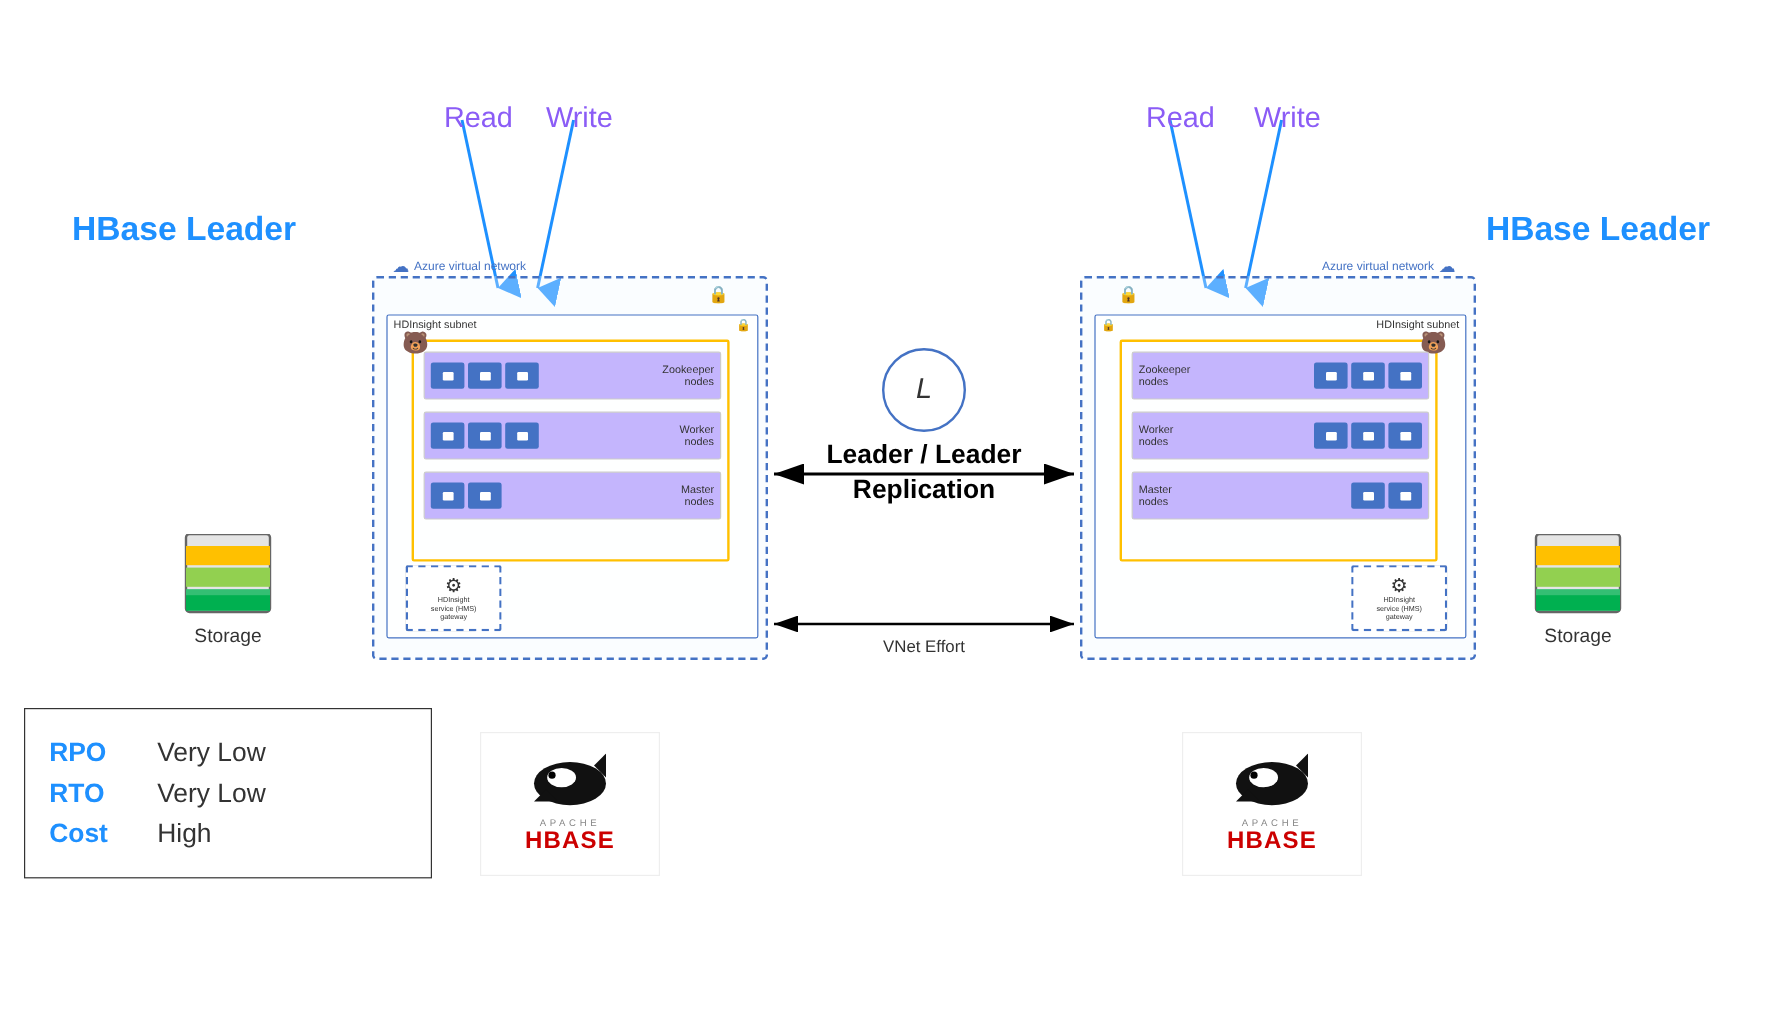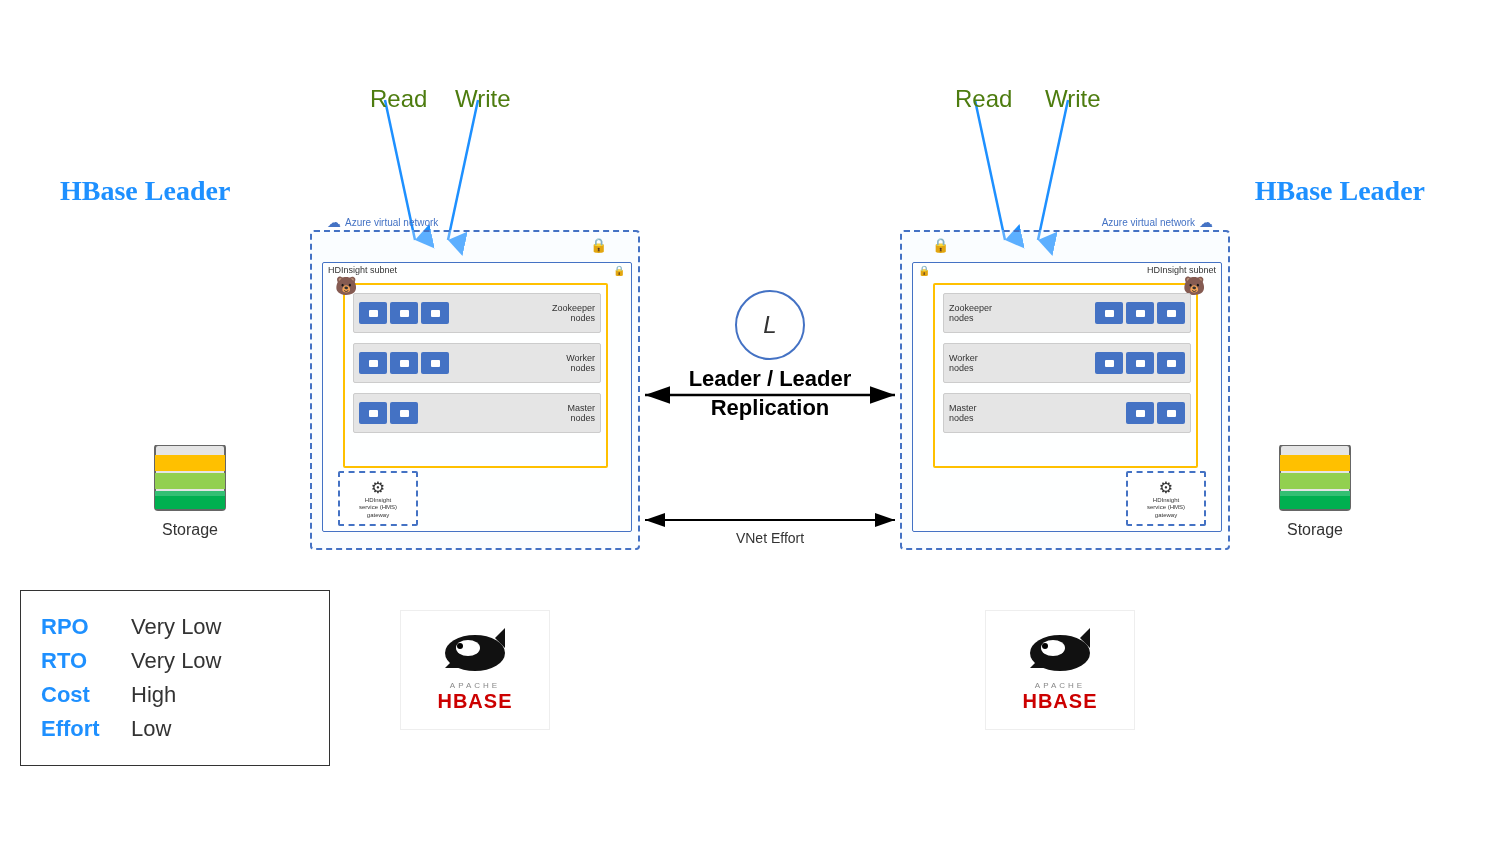--- a/index.html
+++ b/index.html
@@ -43,32 +43,31 @@
       text-align: center;
     }
 
     
     .hbase-leader {
       position: absolute;
       font-size: 28px;
       font-weight: bold;
       color: #1E90FF;
       top: 175px;
-      font-family: Liberation Serif, serif;
     }
 
     .hbase-leader-left { left: 60px; }
     .hbase-leader-right { right: 60px; }
 
     
     .rw-label {
       position: absolute;
       font-size: 24px;
       font-weight: 400;
-      color: #4d7c0f;
+      color: #8b5cf6;
     }
 
     
     .azure-box {
       position: absolute;
       border: 2px dashed #4472C4;
       background: rgba(240,248,255,0.3);
       border-radius: 4px;
     }
 
@@ -113,21 +112,21 @@
       font-size: 9px;
       color: #333;
       top: 2px;
       left: 5px;
     }
 
     
     .node-row {
       position: absolute;
       border: 1px solid #ccc;
-      background: #e5e5e5;
+      background: #c4b5fd;
       border-radius: 2px;
       display: flex;
       align-items: center;
       justify-content: space-between;
     }
 
     .node-boxes {
       display: flex;
       gap: 3px;
       padding: 2px 5px;
@@ -173,21 +172,21 @@
       color: #333;
     }
 
     
     .info-box {
       position: absolute;
       left: 20px;
       top: 590px;
       border: 1px solid #333;
       padding: 15px 20px;
-      width: 310px;
+      width: 340px;
     }
 
     .info-row {
       display: flex;
       align-items: center;
       margin: 8px 0;
       font-size: 22px;
     }
 
     .info-key {
@@ -508,24 +507,20 @@
       <span class="info-value">Very Low</span>
     </div>
     <div class="info-row">
       <span class="info-key">RTO</span>
       <span class="info-value">Very Low</span>
     </div>
     <div class="info-row">
       <span class="info-key">Cost</span>
       <span class="info-value">High</span>
     </div>
-    <div class="info-row">
-      <span class="info-key">Effort</span>
-      <span class="info-value">Low</span>
-    </div>
   </div>
 
   <div style="position:absolute; left:400px; top:610px; width:150px; height:120px; border:1px solid #eee; display:flex; flex-direction:column; align-items:center; justify-content:center; background:#fff;">
 
     <svg width="70" height="50" viewBox="0 0 70 50">
       <ellipse cx="35" cy="25" rx="30" ry="18" fill="#111"></ellipse>
       <ellipse cx="28" cy="20" rx="12" ry="8" fill="#fff"></ellipse>
       <polygon points="5,40 15,30 25,40" fill="#111"></polygon>
       <polygon points="55,10 65,0 65,20" fill="#111"></polygon>
       <circle cx="20" cy="18" r="3" fill="#000"></circle>

